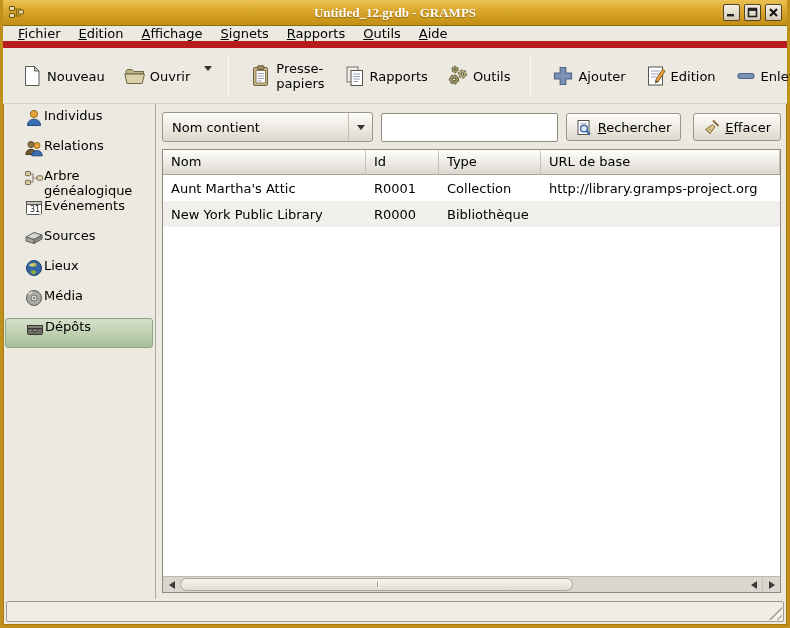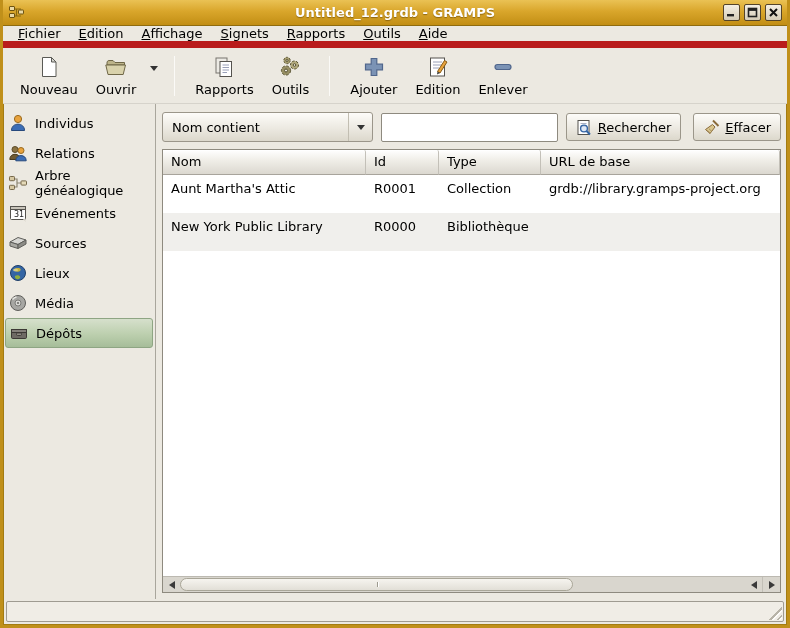--- a/index.html
+++ b/index.html
@@ -16,47 +16,48 @@
   .titlebar{
     height:26px; flex:0 0 26px; display:flex; align-items:center; padding:0 5px;
     background:linear-gradient(180deg,#eac254 0%,#d9a62b 45%,#c28e14 100%);
     border-bottom:1px solid #8f6c0e; position:relative;
   }
   .win-icon{ width:17px; height:17px; display:flex; }
   .title-text{
     position:absolute; left:0; right:0; text-align:center;
     color:#fff; font-weight:bold; font-size:13px; text-shadow:0 1px 1px rgba(90,60,0,.55);
     pointer-events:none;
+    font-family:Liberation Serif, serif;
   }
   .win-buttons{ margin-left:auto; display:flex; gap:4px; z-index:2; }
   .win-btn{
     width:17px; height:17px; border:1px solid #54442a; border-radius:2px;
     background:linear-gradient(180deg,#f4efe3,#d5ccb7);
     display:flex; align-items:center; justify-content:center;
   }
 
   
   .menubar{ height:22px; flex:0 0 22px; display:flex; align-items:center; padding-left:6px;
             background:#ece9e1; border-bottom:7px solid #b91c1c;}
   .menu-item{ padding:2px 9px; cursor:default; }
   .menu-item u{ text-decoration:underline; }
 
   
   .toolbar{ height:56px; flex:0 0 56px; display:flex; align-items:center; padding:2px 0 2px 8px;
             background:#ece9e1; border-bottom:1px solid #d6d3cb; }
-  .tool-btn{ display:flex; flex-direction:column; align-items:center; gap:3px;
+  .tool-btn{ display:flex; flex-direction:row; align-items:center; gap:3px;
              padding:3px 8px 2px; border:1px solid transparent; border-radius:3px; }
   .tool-btn .ticon{ width:24px; height:24px; }
   .tool-drop{ display:flex; align-items:center; padding:0 5px 14px; }
   .tb-sep{ width:1px; height:40px; background:#c9c6be; border-right:1px solid #fbfaf7; margin:0 11px; }
 
   
   .main{ flex:1 1 auto; display:flex; min-height:0; }
   .sidebar{ width:153px; flex:0 0 153px; padding-top:4px; border-right:1px solid #a9a69c; }
-  .side-item{ height:30px; display:flex; align-items:center; gap:7px; padding-left:3px; margin:0 2px; }
+  .side-item{ height:30px; display:flex; align-items:flex-start; gap:0; padding-left:19px; margin:0 2px; }
   .side-item .sicon{ width:20px; height:20px; flex:0 0 20px; }
   .side-item.selected{
     background:linear-gradient(180deg,#d6e0cc 0%,#bccfae 55%,#a6bd99 100%);
     border:1px solid #8ea583; border-radius:3px;
   }
 
   .content{ flex:1 1 auto; display:flex; flex-direction:column; padding:8px 6px 6px; min-width:0; }
 
   
   .filterbar{ display:flex; align-items:center; gap:8px; margin-bottom:7px; height:30px; flex:0 0 30px;}
@@ -78,21 +79,21 @@
   .listbox{ flex:1 1 auto; border:1px solid #8e8a7f; background:#fff;
             display:flex; flex-direction:column; min-height:0; }
   .grid-row{ display:grid; grid-template-columns:203px 73px 102px 1fr; }
   .thead .hcell{
     height:25px; padding:4px 8px 0; font-size:13px;
     background:linear-gradient(180deg,#ffffff 0%,#f1efe9 40%,#dbd8d0 100%);
     border-right:1px solid #c3c0b8; border-bottom:1px solid #a8a49c;
     border-radius:2px 2px 0 0; box-shadow:inset 0 1px 0 #fff;
     overflow:hidden; white-space:nowrap;
   }
-  .trow{ height:38px; }
+  .trow{ height:26px; }
   .trow .tcell{ padding:6px 8px 0; font-size:13px; white-space:nowrap; overflow:hidden; }
   .trow.alt{ background:#f0efec; }
   .url-cell{ font-size:12.5px; }
   .list-filler{ flex:1 1 auto; background:#fff; }
 
   
   .hscroll{ height:16px; flex:0 0 16px; background:#d9d6ce; border-top:1px solid #bcb9b1; position:relative; }
   .stepper{ position:absolute; top:0; bottom:0; width:17px; display:flex; align-items:center; justify-content:center; }
   .stepper.left{ left:0; }
   .stepper.r1{ right:17px; border-right:1px solid #c2bfb7; }
@@ -178,20 +179,31 @@
       </span>
       <span>Ouvrir</span>
     </div>
 
     <div class="tool-drop">
       <span class="tri-down"></span>
     </div>
 
     <div class="tb-sep"></div>
 
+    <div class="tool-btn">
+      <span class="ticon">
+        <svg viewBox="0 0 24 24" width="24" height="24">
+          <rect x="4.5" y="3.5" width="14" height="18" rx="1.5" fill="#c9b787" stroke="#6e6042"></rect>
+          <rect x="7" y="6.5" width="9.5" height="12.5" fill="#fff" stroke="#8c7c55"></rect>
+          <rect x="8.5" y="1.8" width="6.5" height="3.6" rx="1" fill="#a79366" stroke="#5f5236"></rect>
+          <path d="M8.5 9.5h6.5M8.5 12h6.5M8.5 14.5h6.5M8.5 17h4" stroke="#9aa0b8" stroke-width="1"></path>
+        </svg>
+      </span>
+      <span>Presse-papiers</span>
+    </div>
 
     <div class="tool-btn">
       <span class="ticon">
         <svg viewBox="0 0 24 24" width="24" height="24">
           <rect x="4" y="3" width="11" height="15" fill="#eceae4" stroke="#77756e"></rect>
           <rect x="8" y="6.5" width="11.5" height="15" fill="#fff" stroke="#55534e"></rect>
           <path d="M10.5 10h6.5M10.5 12.5h6.5M10.5 15h6.5M10.5 17.5h4.5" stroke="#9aa0b8" stroke-width="1"></path>
         </svg>
       </span>
       <span>Rapports</span>
@@ -382,21 +394,21 @@
           <div class="hcell">Nom</div>
           <div class="hcell">Id</div>
           <div class="hcell">Type</div>
           <div class="hcell">URL de base</div>
         </div>
 
         <div class="grid-row trow">
           <div class="tcell">Aunt Martha's Attic</div>
           <div class="tcell">R0001</div>
           <div class="tcell">Collection</div>
-          <div class="tcell url-cell">grdb://library.gramps-project.org</div>
+          <div class="tcell url-cell">http://library.gramps-project.org</div>
         </div>
 
         <div class="grid-row trow alt">
           <div class="tcell">New York Public Library</div>
           <div class="tcell">R0000</div>
           <div class="tcell">Bibliothèque</div>
           <div class="tcell url-cell"></div>
         </div>
 
         <div class="list-filler"></div>

